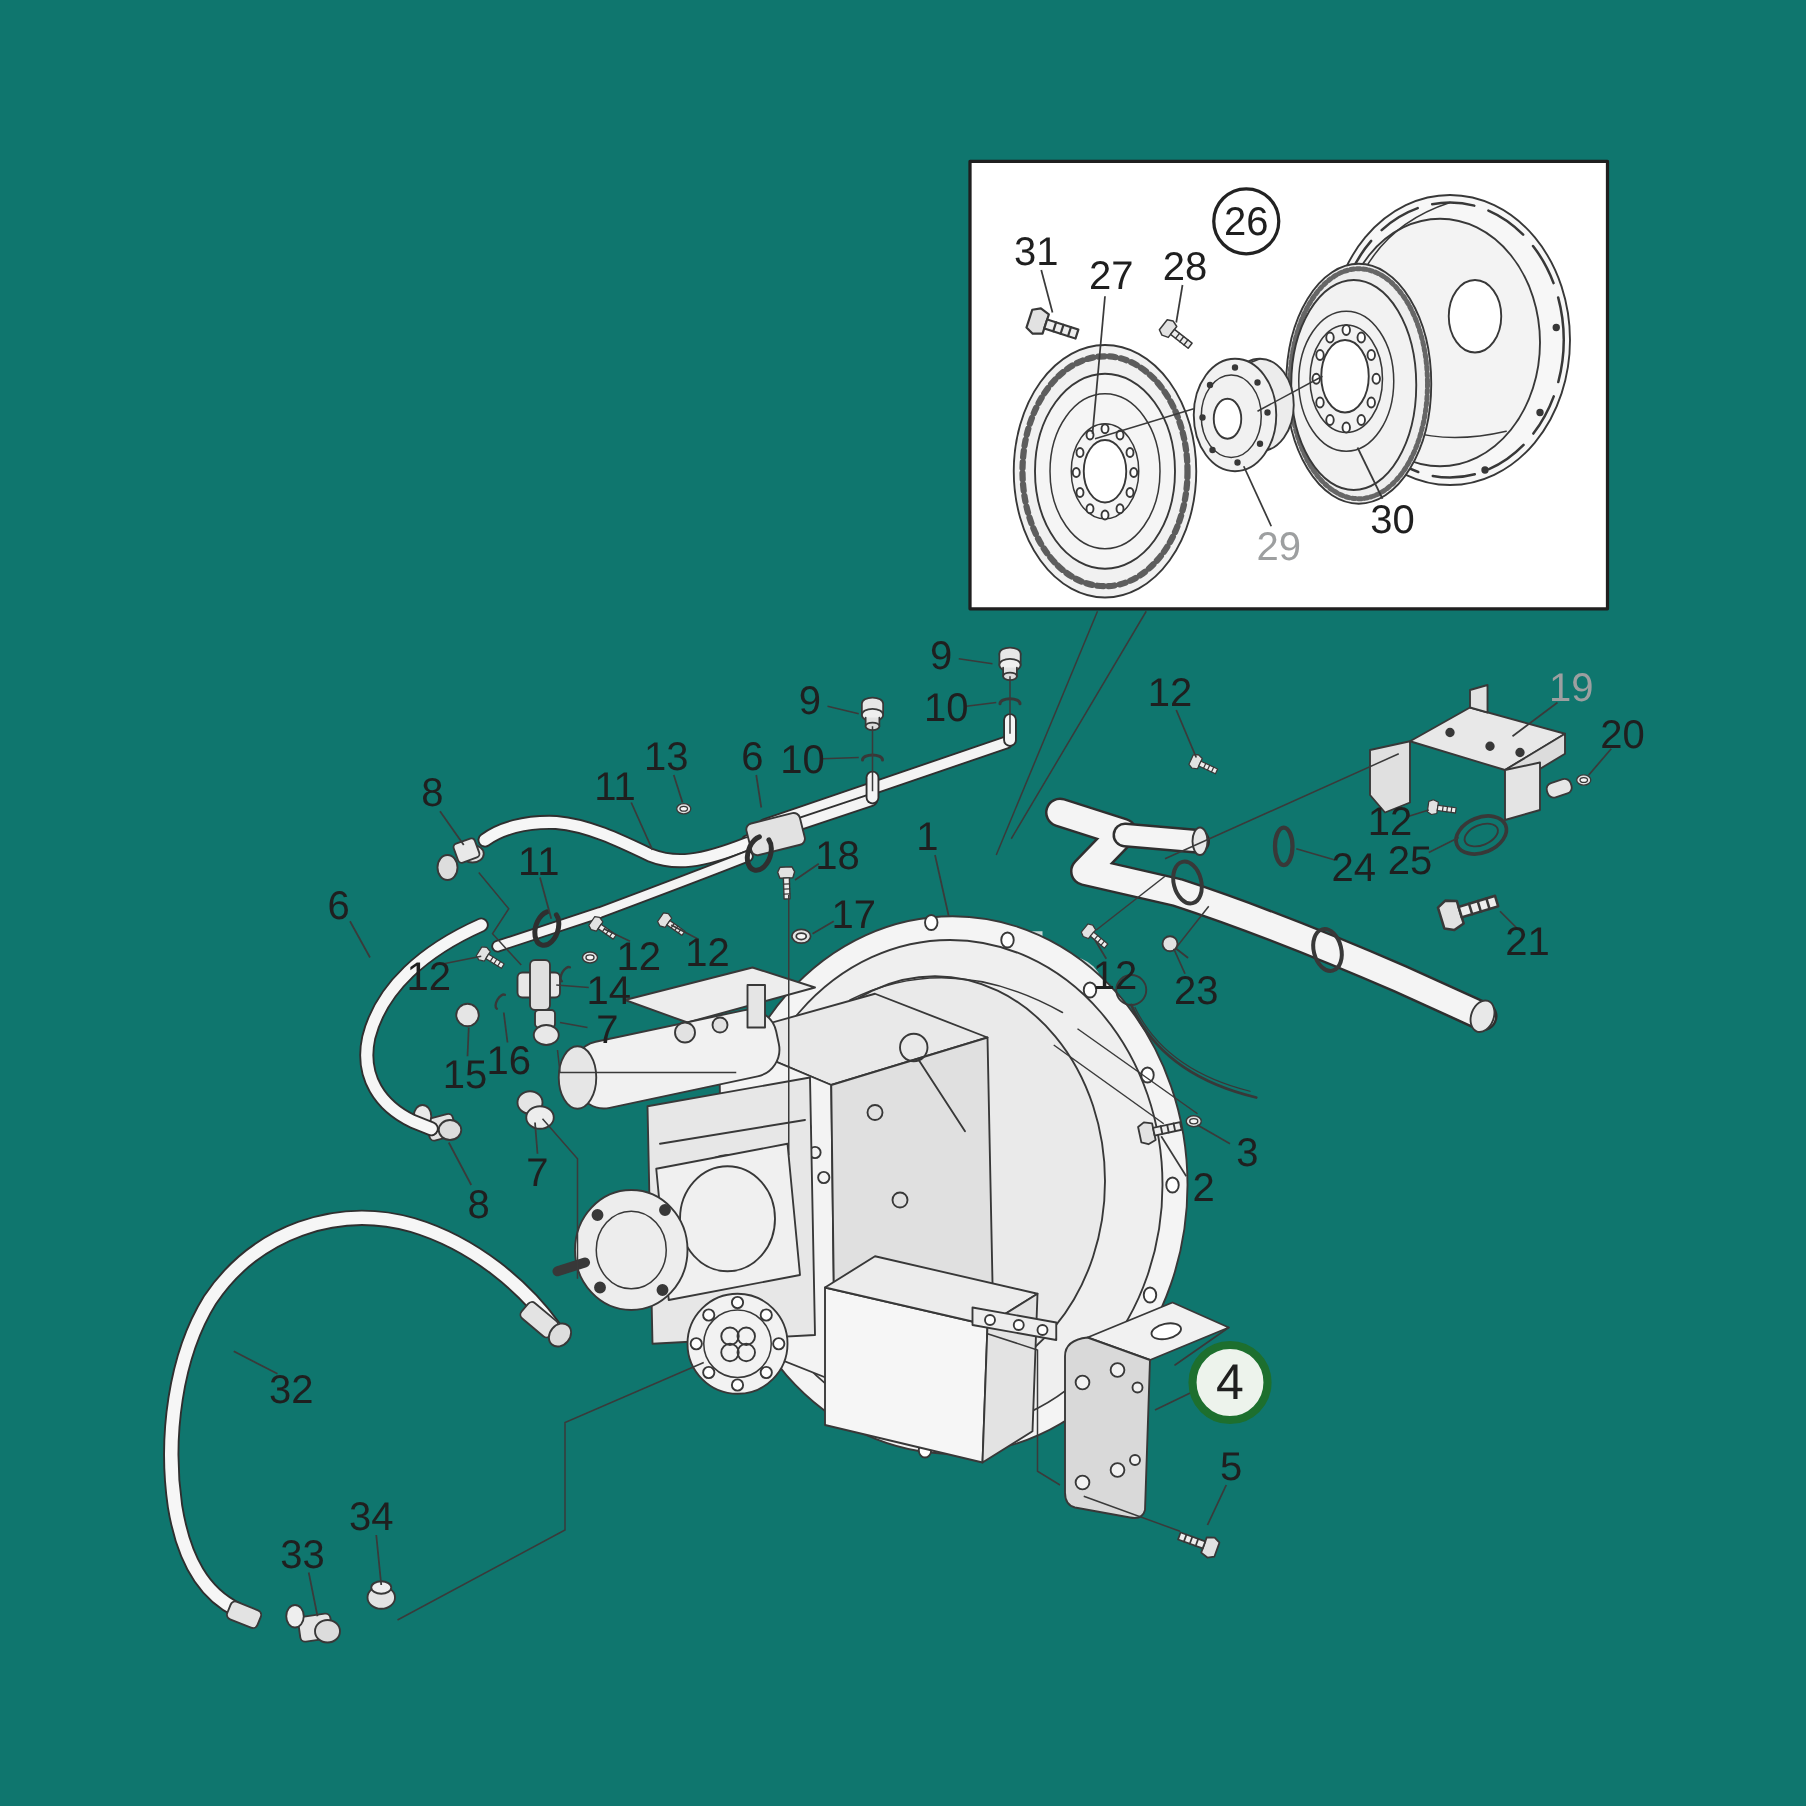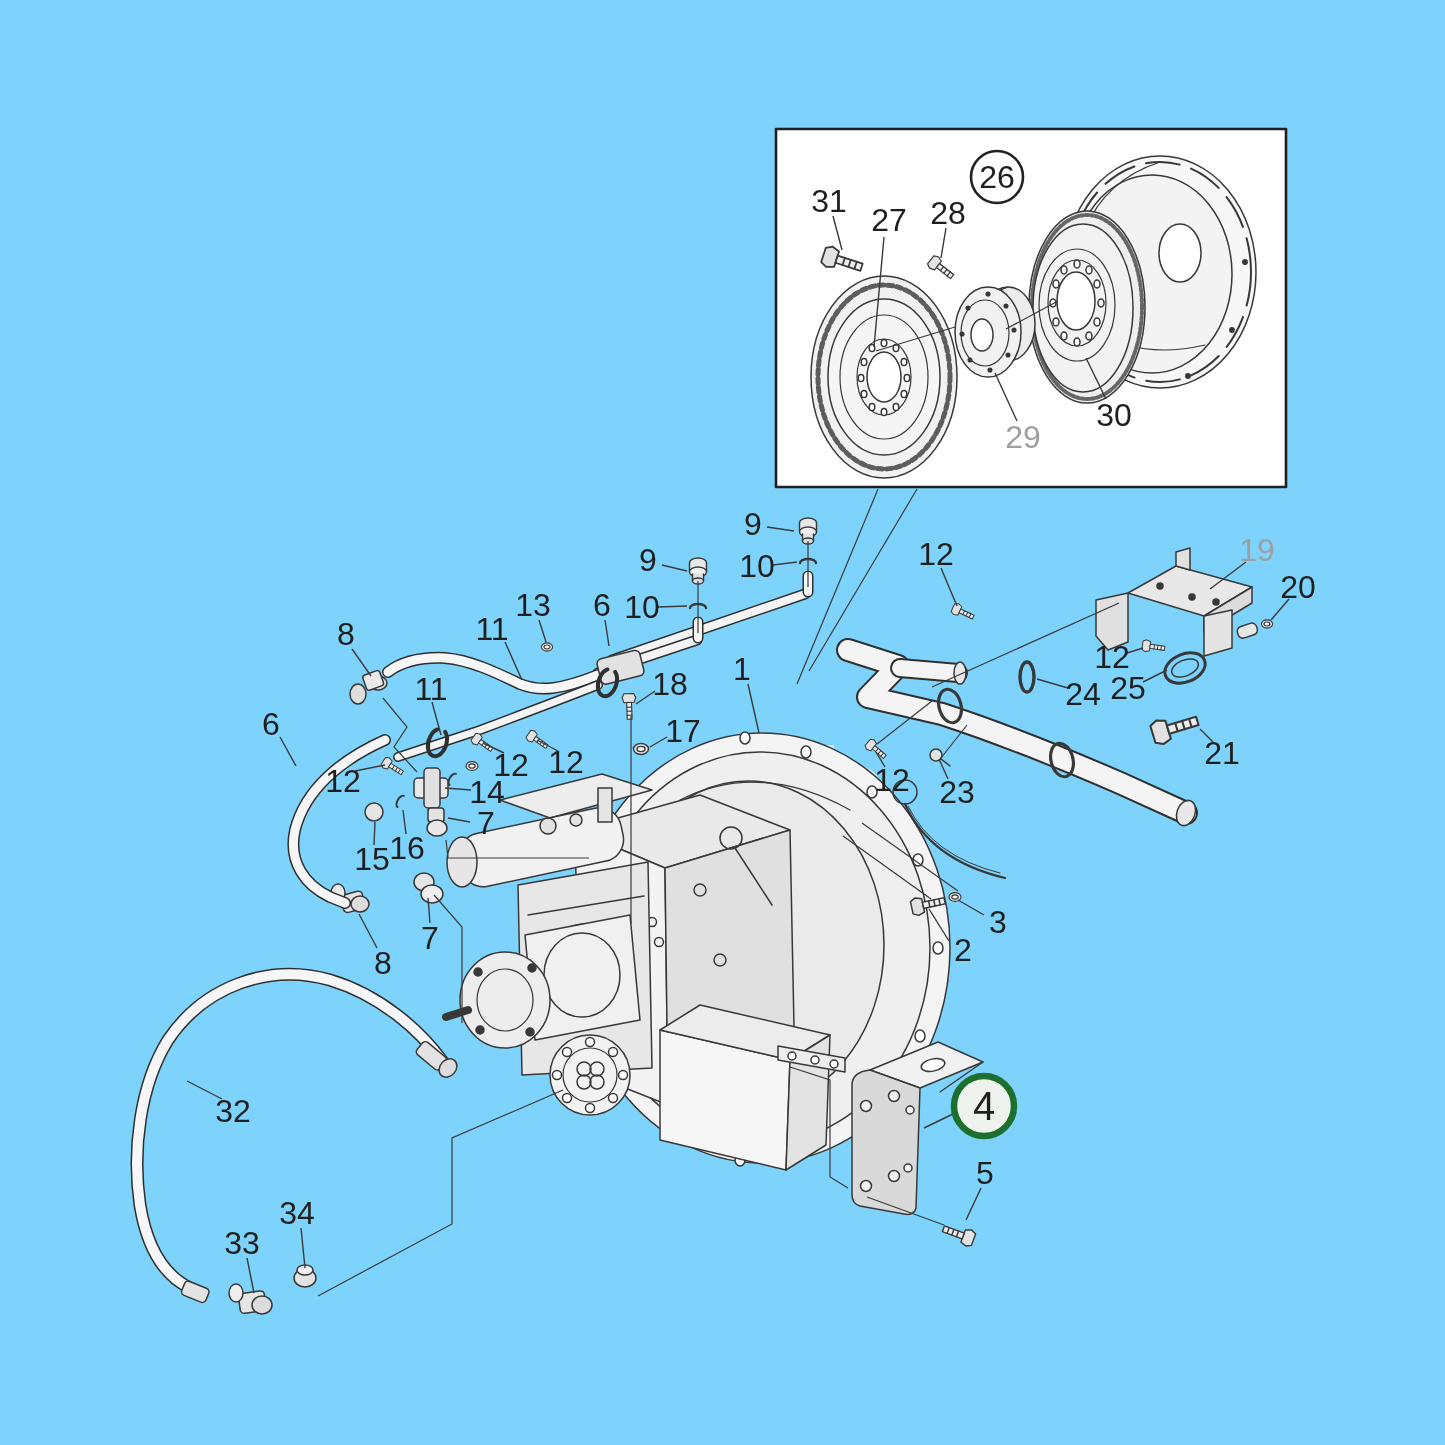--- a/index.html
+++ b/index.html
@@ -1,16 +1,16 @@
 <!DOCTYPE html>
 <html><head>
 <meta charset="utf-8">
 <style>
   html,body{margin:0;padding:0;background:#ffffff;}
-  .canvas{position:relative;width:1445px;height:1445px;background:#7dd3fc;overflow:hidden;
+  .canvas{position:relative;width:1445px;height:1445px;background:#0f766e;overflow:hidden;
           font-family:"Liberation Sans", sans-serif;}
   svg text{font-family:"Liberation Sans", sans-serif;}
   .lbl{fill:#1f1f1f;font-size:32px;}
   .lbl.muted{fill:#9d9fa0;}
   .lbl.big{font-size:40px;}
   .leader{stroke:#3a3a3a;stroke-width:1.4;fill:none;}
   .asmline{stroke:#3a3a3a;stroke-width:1.2;fill:none;}
 </style>
 </head>
 <body>

